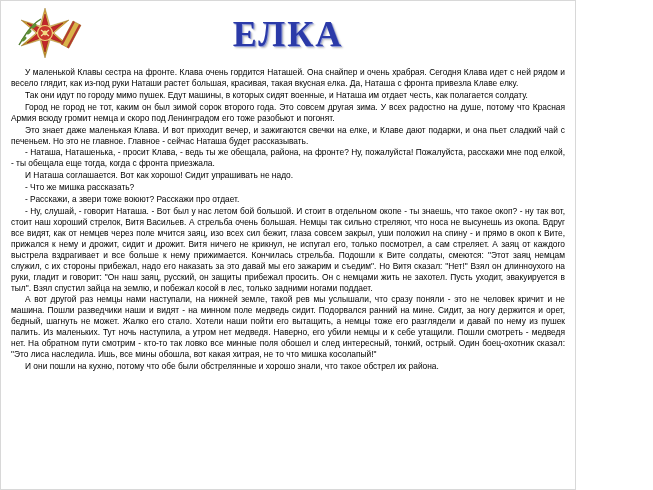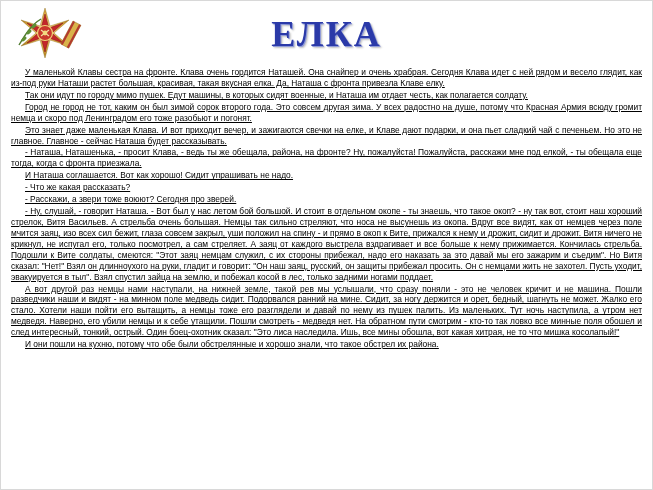--- a/index.html
+++ b/index.html
@@ -8,21 +8,21 @@
   }
   body {
     width: 653px;
     height: 490px;
     background: #ffffff;
     font-family: "Liberation Sans", sans-serif;
     overflow: hidden;
   }
   .page {
     position: relative;
-    width: 653px;
+    width: 576px;
     height: 490px;
     box-sizing: border-box;
     background: #ffffff;
     border: 1px solid #d8d8d8;
     padding: 6px 10px 4px 10px;
   }
   .header {
     position: relative;
     height: 58px;
   }
@@ -46,21 +46,20 @@
     color: #2b3aa8;
     text-shadow: 1px 1px 0 #8f9ad8, 2px 2px 2px rgba(0,0,0,0.25);
   }
   .body-text {
     margin-top: 2px;
     font-size: 8.4px;
     line-height: 1.30;
     color: #000000;
     text-align: justify;
     font-family: "Liberation Sans", sans-serif;
-    text-decoration: underline;
   }
   .body-text p {
     margin: 0 0 1px 0;
     text-indent: 14px;
   }
   .body-text p.noindent {
     text-indent: 0;
   }
 </style>
 </head>
@@ -104,20 +103,20 @@
     <div class="title">ЕЛКА</div>
   </div>
 
   <div class="body-text">
     <p>У маленькой Клавы сестра на фронте. Клава очень гордится Наташей. Она снайпер и очень храбрая. Сегодня Клава идет с ней рядом и весело глядит, как из-под руки Наташи растет большая, красивая, такая вкусная елка. Да, Наташа с фронта привезла Клаве елку.</p>
     <p>Так они идут по городу мимо пушек. Едут машины, в которых сидят военные, и Наташа им отдает честь, как полагается солдату.</p>
     <p>Город не город не тот, каким он был зимой сорок второго года. Это совсем другая зима. У всех радостно на душе, потому что Красная Армия всюду громит немца и скоро под Ленинградом его тоже разобьют и погонят.</p>
     <p>Это знает даже маленькая Клава. И вот приходит вечер, и зажигаются свечки на елке, и Клаве дают подарки, и она пьет сладкий чай с печеньем. Но это не главное. Главное - сейчас Наташа будет рассказывать.</p>
     <p>- Наташа, Наташенька, - просит Клава, - ведь ты же обещала, района, на фронте? Ну, пожалуйста! Пожалуйста, расскажи мне под елкой, - ты обещала еще тогда, когда с фронта приезжала.</p>
     <p>И Наташа соглашается. Вот как хорошо! Сидит упрашивать не надо.</p>
-    <p>- Что же какая рассказать?</p>
-    <p>- Расскажи, а звери тоже воюют? Сегодня про зверей.</p>
+    <p>- Что же мишка рассказать?</p>
+    <p>- Расскажи, а звери тоже воюют? Расскажи про отдает.</p>
     <p>- Ну, слушай, - говорит Наташа. - Вот был у нас летом бой большой. И стоит в отдельном окопе - ты знаешь, что такое окоп? - ну так вот, стоит наш хороший стрелок, Витя Васильев. А стрельба очень большая. Немцы так сильно стреляют, что носа не высунешь из окопа. Вдруг все видят, как от немцев через поле мчится заяц, изо всех сил бежит, глаза совсем закрыл, уши положил на спину - и прямо в окоп к Вите, прижался к нему и дрожит, сидит и дрожит. Витя ничего не крикнул, не испугал его, только посмотрел, а сам стреляет. А заяц от каждого выстрела вздрагивает и все больше к нему прижимается. Кончилась стрельба. Подошли к Вите солдаты, смеются: "Этот заяц немцам служил, с их стороны прибежал, надо его наказать за это давай мы его зажарим и съедим". Но Витя сказал: "Нет!" Взял он длинноухого на руки, гладит и говорит: "Он наш заяц, русский, он защиты прибежал просить. Он с немцами жить не захотел. Пусть уходит, эвакуируется в тыл". Взял спустил зайца на землю, и побежал косой в лес, только задними ногами поддает.</p>
     <p>А вот другой раз немцы нами наступали, на нижней земле, такой рев мы услышали, что сразу поняли - это не человек кричит и не машина. Пошли разведчики наши и видят - на минном поле медведь сидит. Подорвался ранний на мине. Сидит, за ногу держится и орет, бедный, шагнуть не может. Жалко его стало. Хотели наши пойти его вытащить, а немцы тоже его разглядели и давай по нему из пушек палить. Из маленьких. Тут ночь наступила, а утром нет медведя. Наверно, его убили немцы и к себе утащили. Пошли смотреть - медведя нет. На обратном пути смотрим - кто-то так ловко все минные поля обошел и след интересный, тонкий, острый. Один боец-охотник сказал: "Это лиса наследила. Ишь, все мины обошла, вот какая хитрая, не то что мишка косолапый!"</p>
     <p>И они пошли на кухню, потому что обе были обстрелянные и хорошо знали, что такое обстрел их района.</p>
   </div>
 
 </div>
 
 </body></html>

